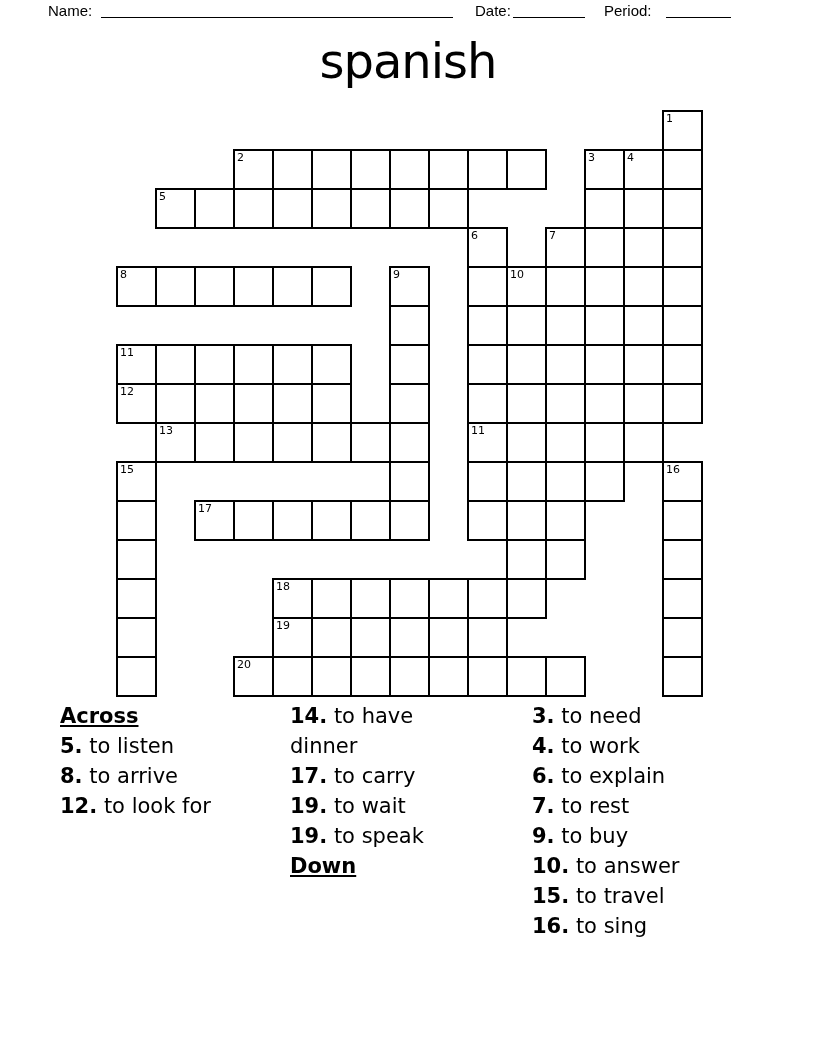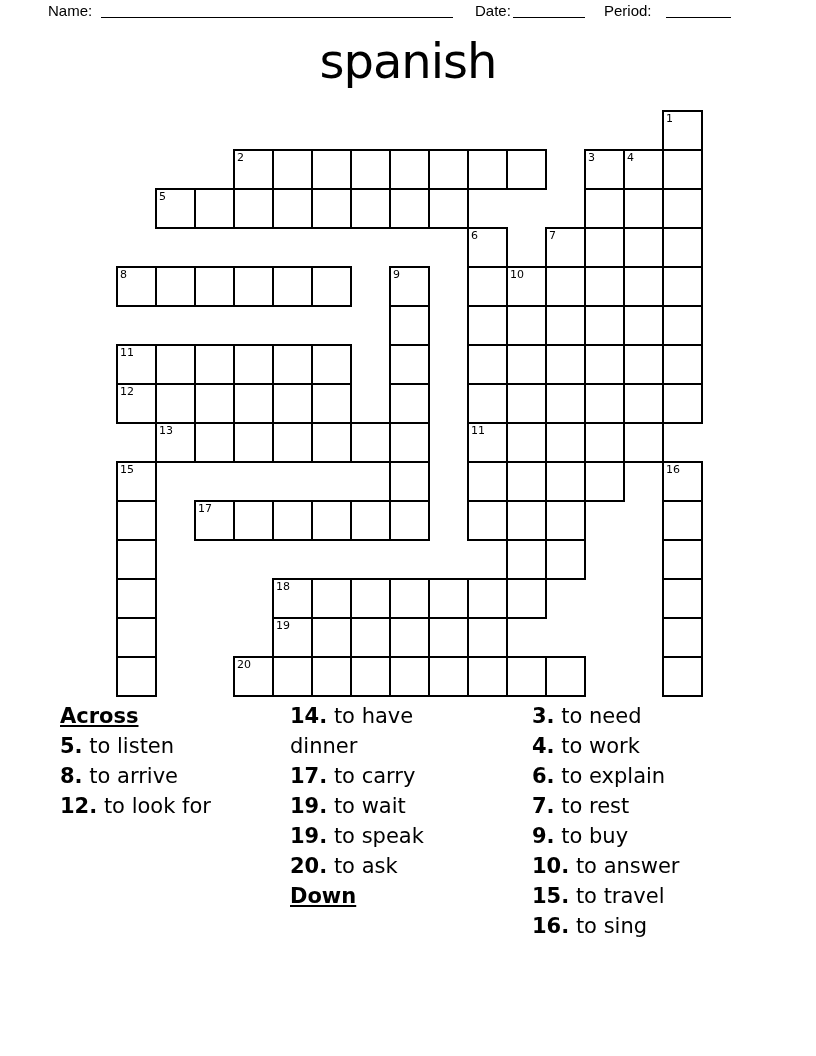--- a/index.html
+++ b/index.html
@@ -242,21 +242,20 @@
     <div class="clue-header">Across</div>
     <div class="clue"><span class="num">5.</span> to listen</div>
     <div class="clue"><span class="num">8.</span> to arrive</div>
     <div class="clue"><span class="num">12.</span> to look for</div>
   </div>
 <div class="clue-col" id="clue-col-1">
     <div class="clue"><span class="num">14.</span> to have dinner</div>
     <div class="clue"><span class="num">17.</span> to carry</div>
     <div class="clue"><span class="num">19.</span> to wait</div>
     <div class="clue"><span class="num">19.</span> to speak</div>
-    <div class="clue"><span class="num">20.</span> to ask</div>
     <div class="clue-header">Down</div>
   </div>
 <div class="clue-col" id="clue-col-2">
     <div class="clue"><span class="num">3.</span> to need</div>
     <div class="clue"><span class="num">4.</span> to work</div>
     <div class="clue"><span class="num">6.</span> to explain</div>
     <div class="clue"><span class="num">7.</span> to rest</div>
     <div class="clue"><span class="num">9.</span> to buy</div>
     <div class="clue"><span class="num">10.</span> to answer</div>
     <div class="clue"><span class="num">15.</span> to travel</div>

